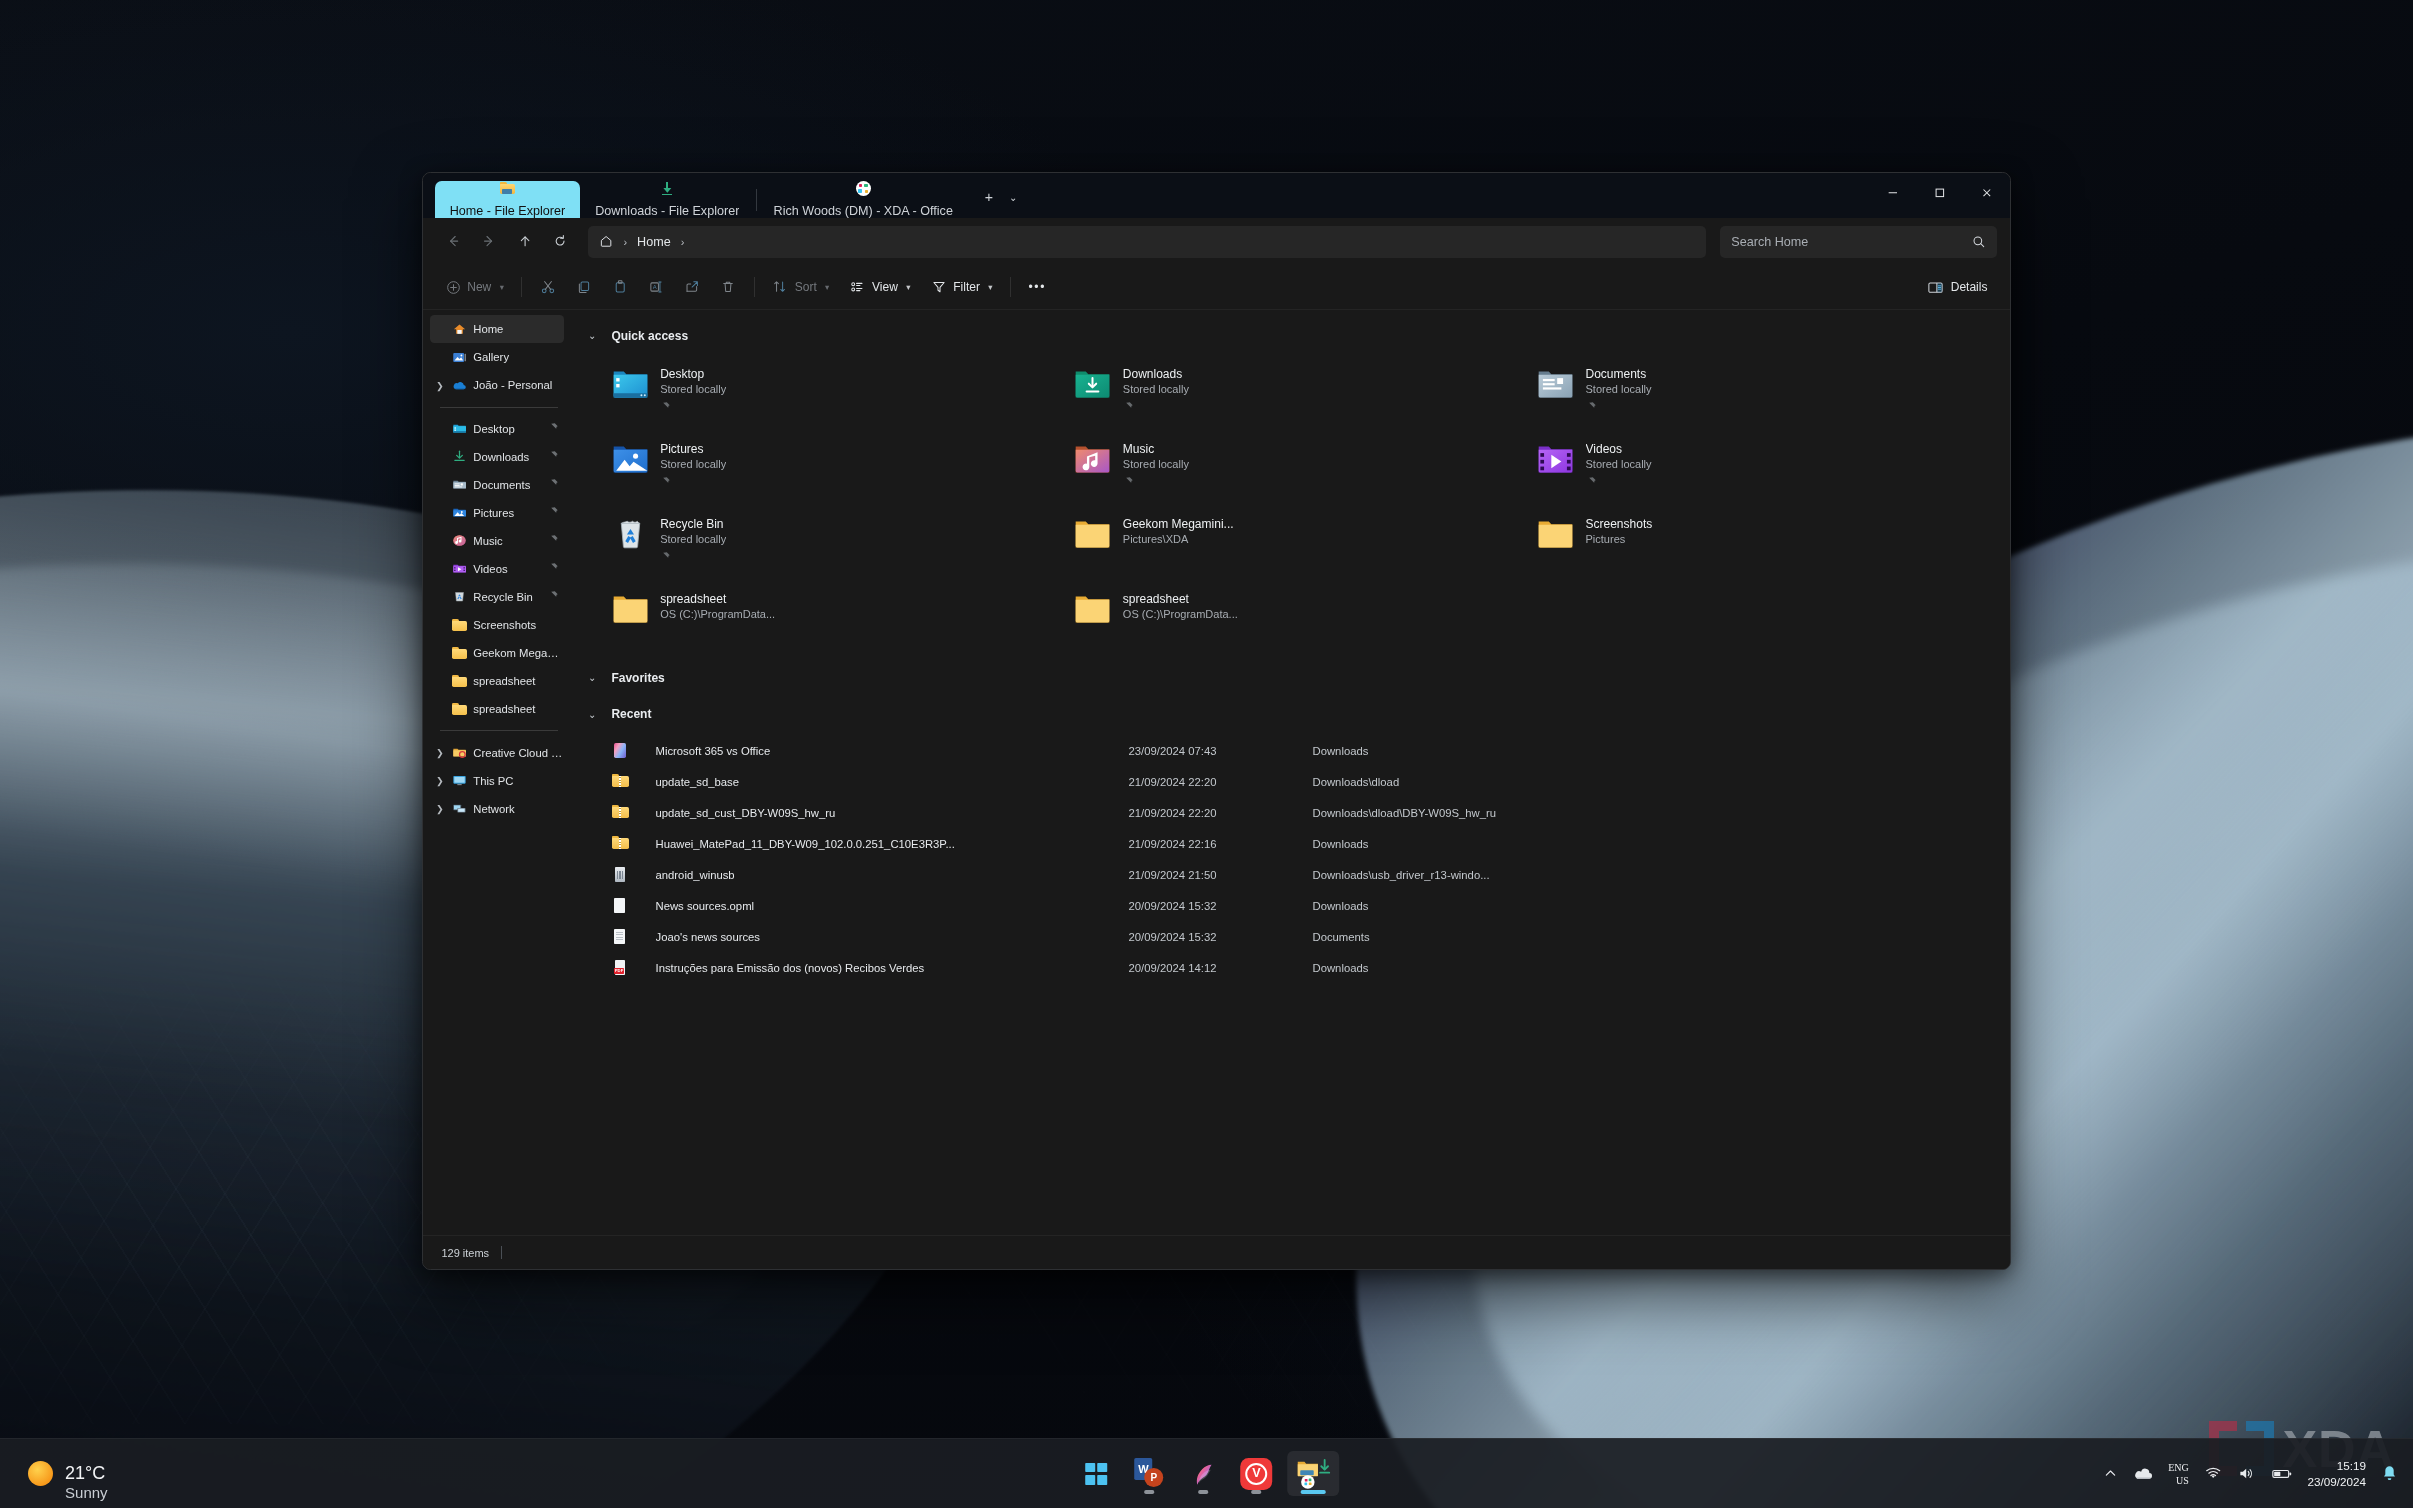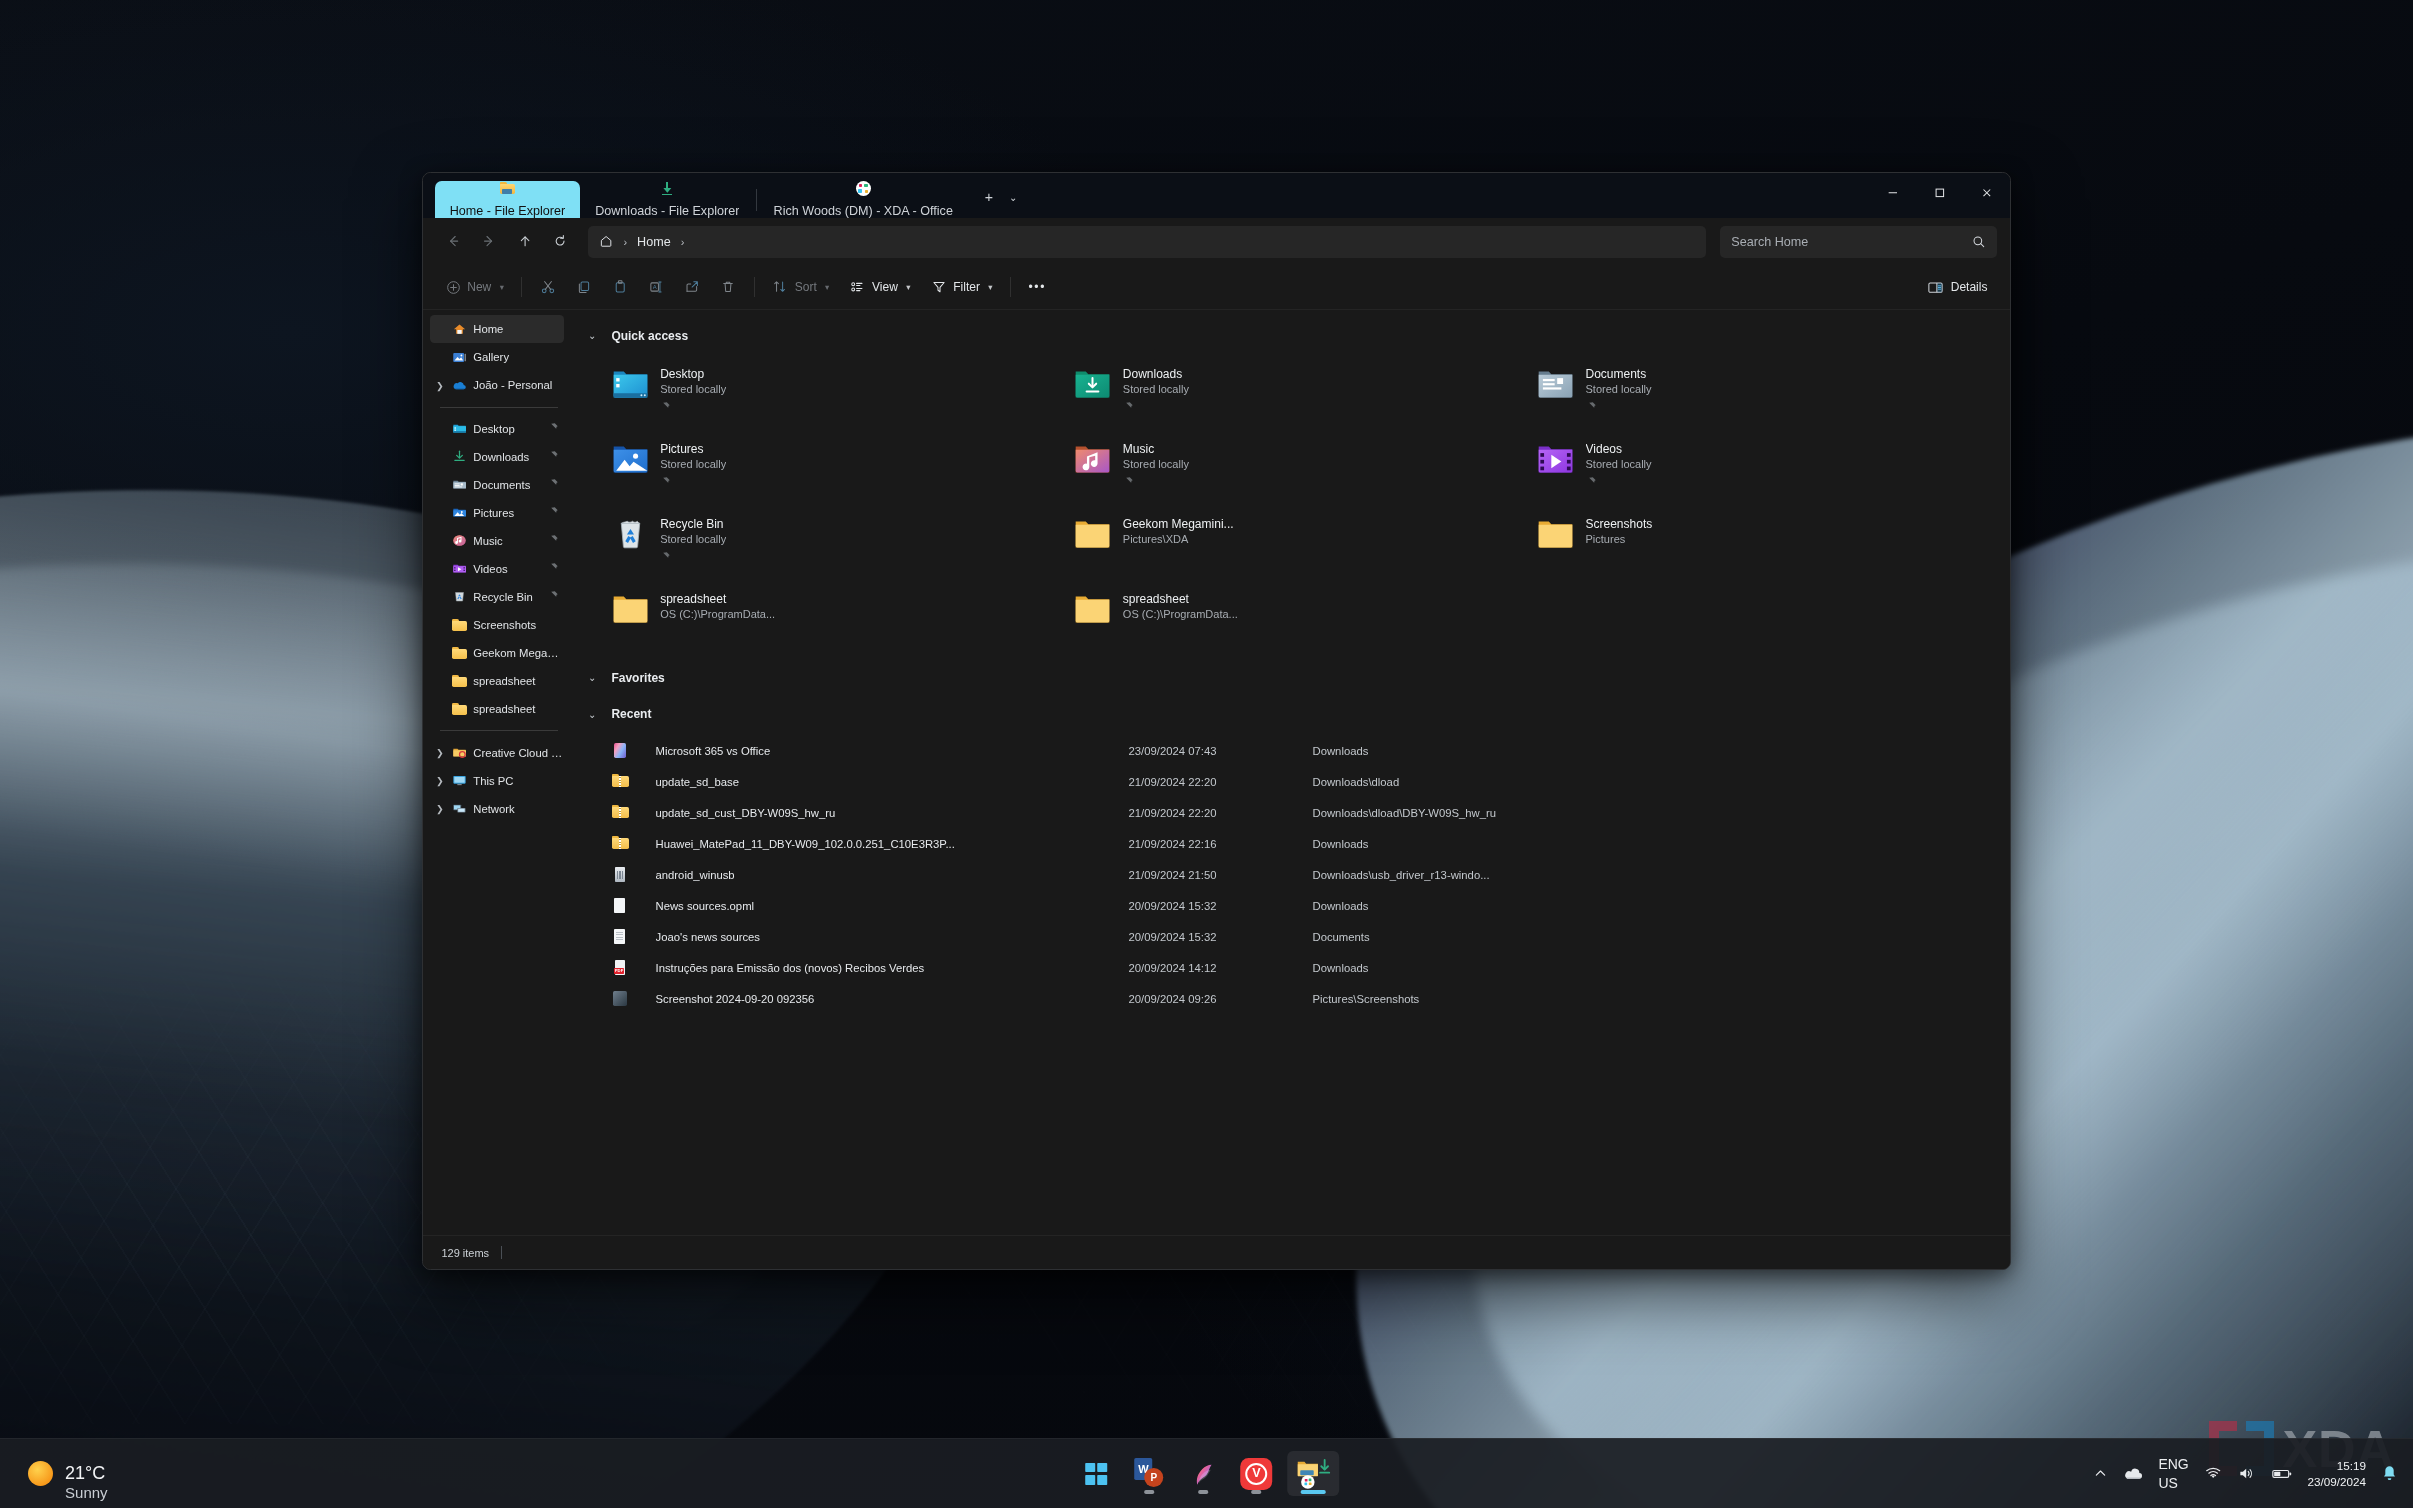--- a/index.html
+++ b/index.html
@@ -371,21 +371,21 @@
     display:flex; align-items:center; justify-content:center; line-height:1; font-size:12.6px;}
 
   
   .bloom { width:30px; height:30px; position:relative; }
 
   
   .grp-ico { position:relative; width:37px; height:37px; }
 
   #tb-right { display:flex; align-items:center; gap:15px; margin-left:auto; color:#e8eaed; }
   .tray-item { display:flex; align-items:center; justify-content:center; cursor:default; }
-  #lang { text-align:left; font-size:14px; line-height:1.3; color:#eceef0; }
+  #lang { text-align:right; font-size:10px; line-height:1.3; color:#eceef0;font-family:Liberation Serif, serif; }
   #clock { text-align:right; font-size:11.7px; line-height:1.35; color:#f0f2f4; cursor:default; }
   #onedrive-tray { width:20px; height:13.4px; position:relative; }
   .bell { width:17px; height:18.4px; position:relative; }
 </style>
 </head>
 <body>
 
 <div id="wallpaper">
   <div class="swoosh sw-left"></div>
   <div class="swoosh sw-left2"></div>
@@ -1200,30 +1200,20 @@
               <span class="fr-ico pdf-ico">
                 <span class="pg"></span>
                 <span class="bd">PDF</span>
               </span>
             </span>
           <span class="fr-name">Instruções para Emissão dos (novos) Recibos Verdes</span>
           <span class="fr-date">20/09/2024 14:12</span>
           <span class="fr-loc">Downloads</span>
         </div>
 
-        <div class="file-row">
-          <span class="fr-icowrap">
-              <span class="fr-ico">
-                <span class="img-ico"></span>
-              </span>
-            </span>
-          <span class="fr-name">Screenshot 2024-09-20 092356</span>
-          <span class="fr-date">20/09/2024 09:26</span>
-          <span class="fr-loc">Pictures\Screenshots</span>
-        </div>
 
       </div>
     </div>
   </div>
 
   <div id="statusbar">
     <span>129 items</span>
     <span class="divider"></span>
   </div>
 </div>

